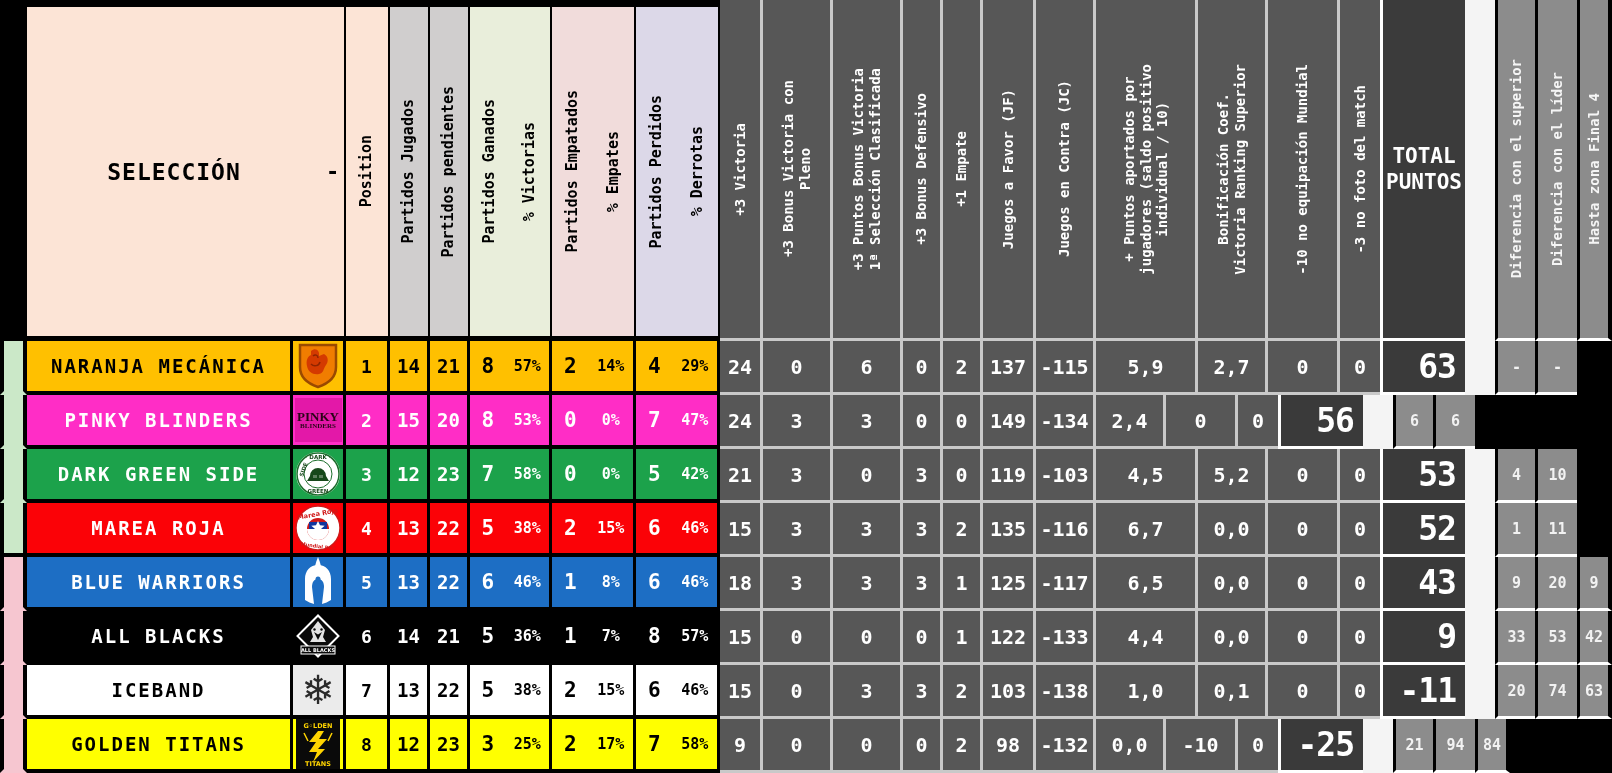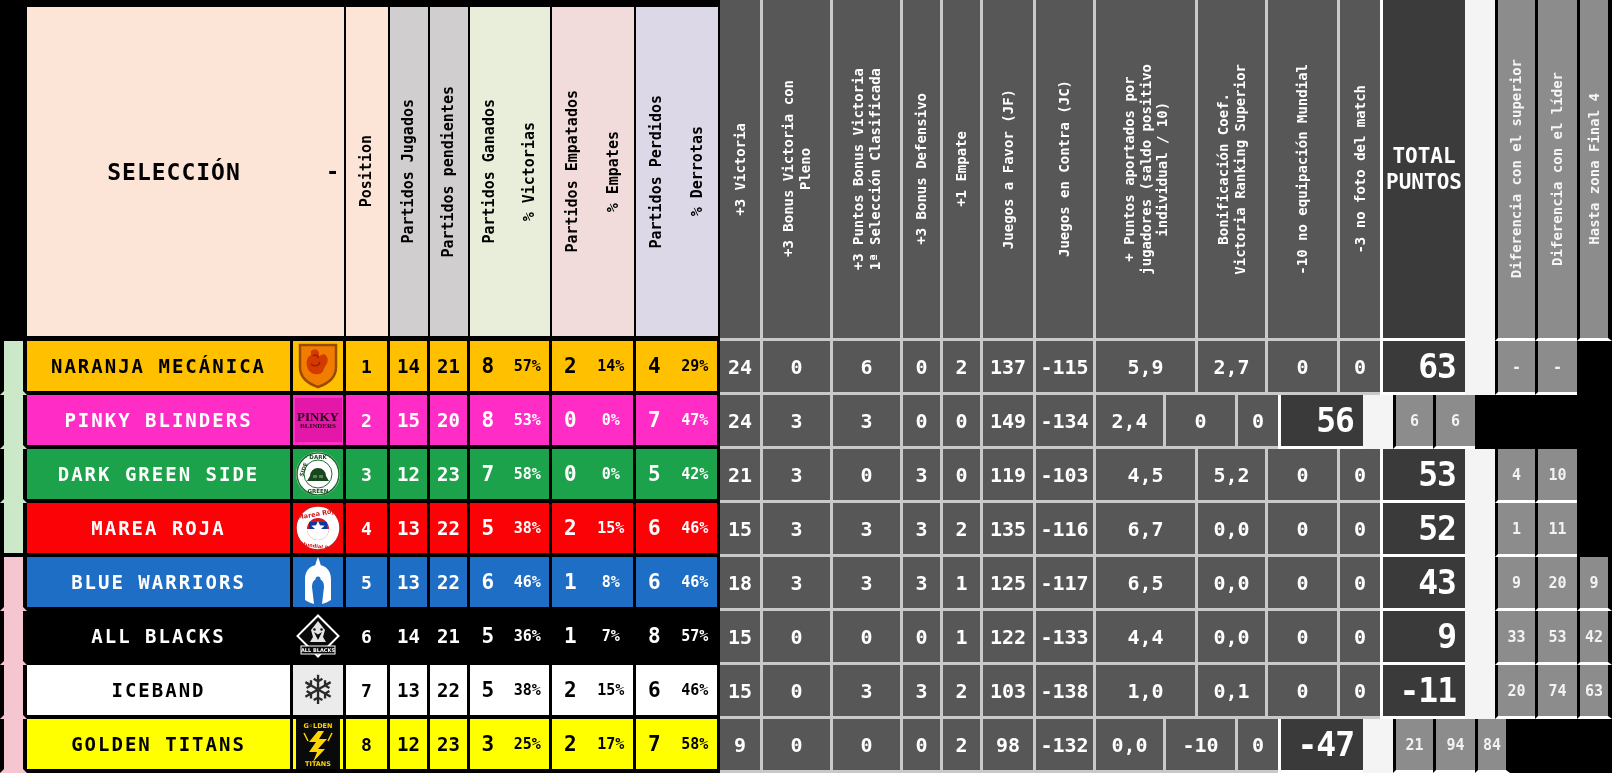--- a/index.html
+++ b/index.html
@@ -596,20 +596,20 @@
     <div class="cell dk c-v3">9</div>
     <div class="cell dk c-bvp">0</div>
     <div class="cell dk c-pbv">0</div>
     <div class="cell dk c-bd">0</div>
     <div class="cell dk c-e1">2</div>
     <div class="cell dk c-jf">98</div>
     <div class="cell dk c-jc">-132</div>
     <div class="cell dk c-bc">0,0</div>
     <div class="cell dk c-m10">-10</div>
     <div class="cell dk c-m3">0</div>
-    <div class="cell c-total">-47</div>
+    <div class="cell c-total">-25</div>
     <div class="cell c-gap"></div>
     <div class="cell gr c-ds">21</div>
     <div class="cell gr c-dl">94</div>
     <div class="cell gr c-hf">84</div>
   </div>
 </div>
 </div>
 
 </body></html>

